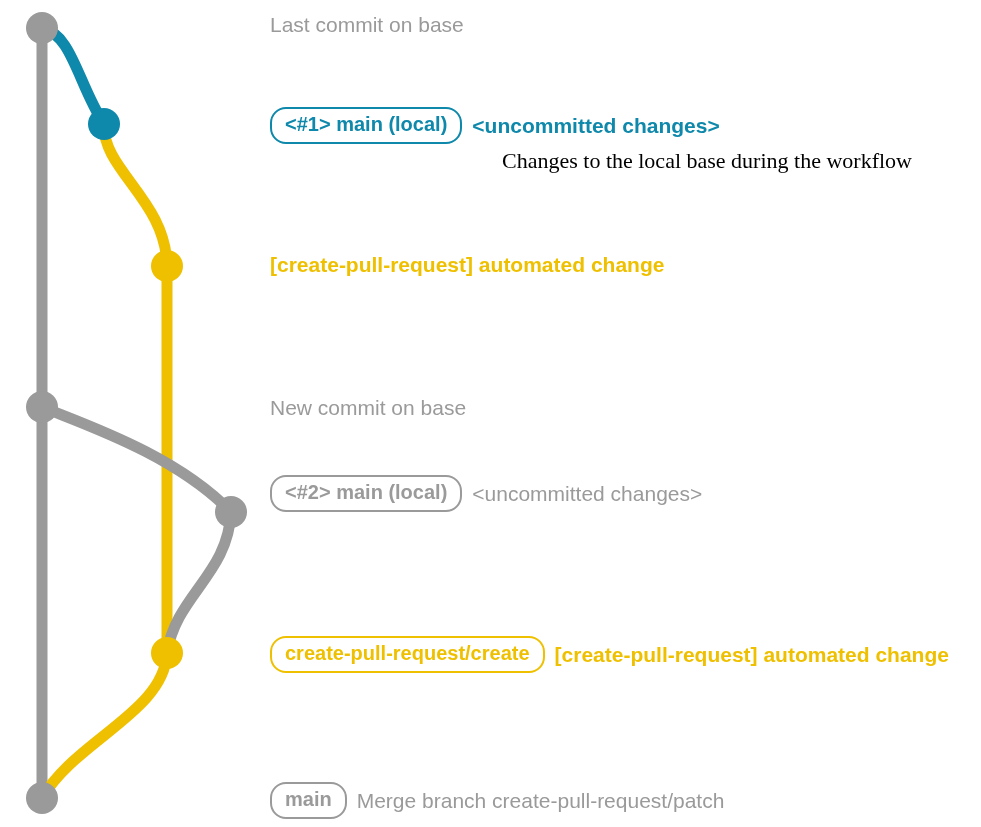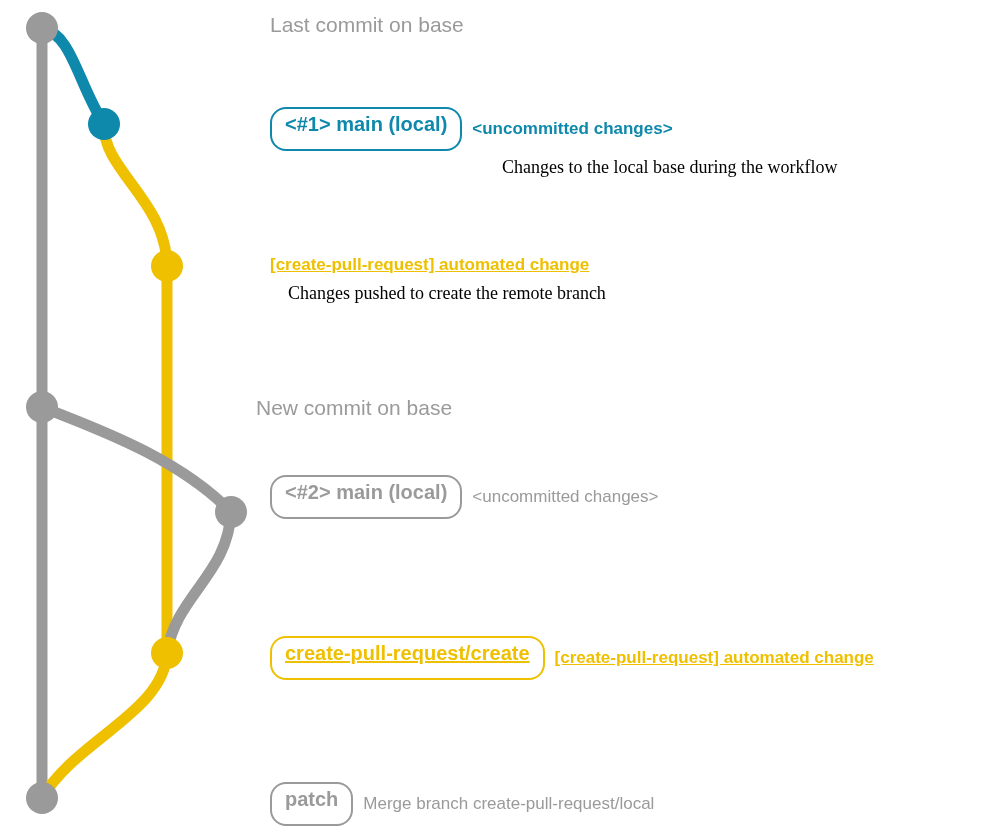--- a/index.html
+++ b/index.html
@@ -38,54 +38,54 @@
     display: flex;
     align-items: center;
     gap: 10px;
     white-space: nowrap;
   }
 
   .pill {
     display: inline-block;
     border: 2px solid currentColor;
     border-radius: 16px;
-    padding: 5px 13px 15px 13px;
+    padding: 5px 13px 8px 13px;
     font-size: 20px;
     line-height: 20px;
     font-weight: bold;
     white-space: nowrap;
     background: transparent;
   }
 
   .title {
-    font-size: 17px;
+    font-size: 21px;
     line-height: 24px;
     font-weight: normal;
     white-space: nowrap;
   }
   .title.bold { font-weight: bold; }
 
   .plain-title {
     font-size: 21px;
     line-height: 24px;
     white-space: nowrap;
   }
 
   .desc {
     font-family: "Liberation Serif", serif;
-    font-size: 18px;
+    font-size: 22px;
     line-height: 21px;
     color: #000000;
     white-space: nowrap;
     margin-top: 6px;
   }
 
   .c-grey  { color: #9a9a9a; }
   .c-blue  { color: #0e88ab; }
-  .c-amber { color: #efc000; text-decoration: underline; }
+  .c-amber { color: #efc000; }
 
   .block { display: flex; flex-direction: column; }
 </style>
 </head>
 <body>
 
 <div id="stage">
 
   <svg id="graph-svg" viewBox="0 0 981 827" xmlns="http://www.w3.org/2000/svg">
 
@@ -126,25 +126,24 @@
       </div>
       <div class="desc" style="margin-left:232px;">Changes to the local base during the workflow</div>
     </div>
   </div>
 
   <div class="row" style="left:254px; top:253px;">
     <div class="block">
       <div class="headline">
         <span class="title bold c-amber">[create-pull-request] automated change</span>
       </div>
-      <div class="desc" style="margin-left:18px;">Changes pushed to create the remote branch</div>
     </div>
   </div>
 
-  <div class="row" style="left:240px; top:396px;justify-content:flex-end;">
+  <div class="row" style="left:254px; top:396px;justify-content:flex-end;">
     <div class="block">
       <div class="plain-title c-grey">New commit on base</div>
     </div>
   </div>
 
   <div class="row" style="left:254px; top:475px;">
     <div class="block">
       <div class="headline">
         <span class="pill c-grey">&lt;#2&gt; main (local)</span>
         <span class="title c-grey">&lt;uncommitted changes&gt;</span>
@@ -157,19 +156,19 @@
       <div class="headline">
         <span class="pill c-amber">create-pull-request/create</span>
         <span class="title bold c-amber">[create-pull-request] automated change</span>
       </div>
     </div>
   </div>
 
   <div class="row" style="left:254px; top:782px;">
     <div class="block">
       <div class="headline">
-        <span class="pill c-grey">patch</span>
-        <span class="title c-grey">Merge branch create-pull-request/local</span>
+        <span class="pill c-grey">main</span>
+        <span class="title c-grey">Merge branch create-pull-request/patch</span>
       </div>
     </div>
   </div>
 
 </div>
 
 </body></html>

